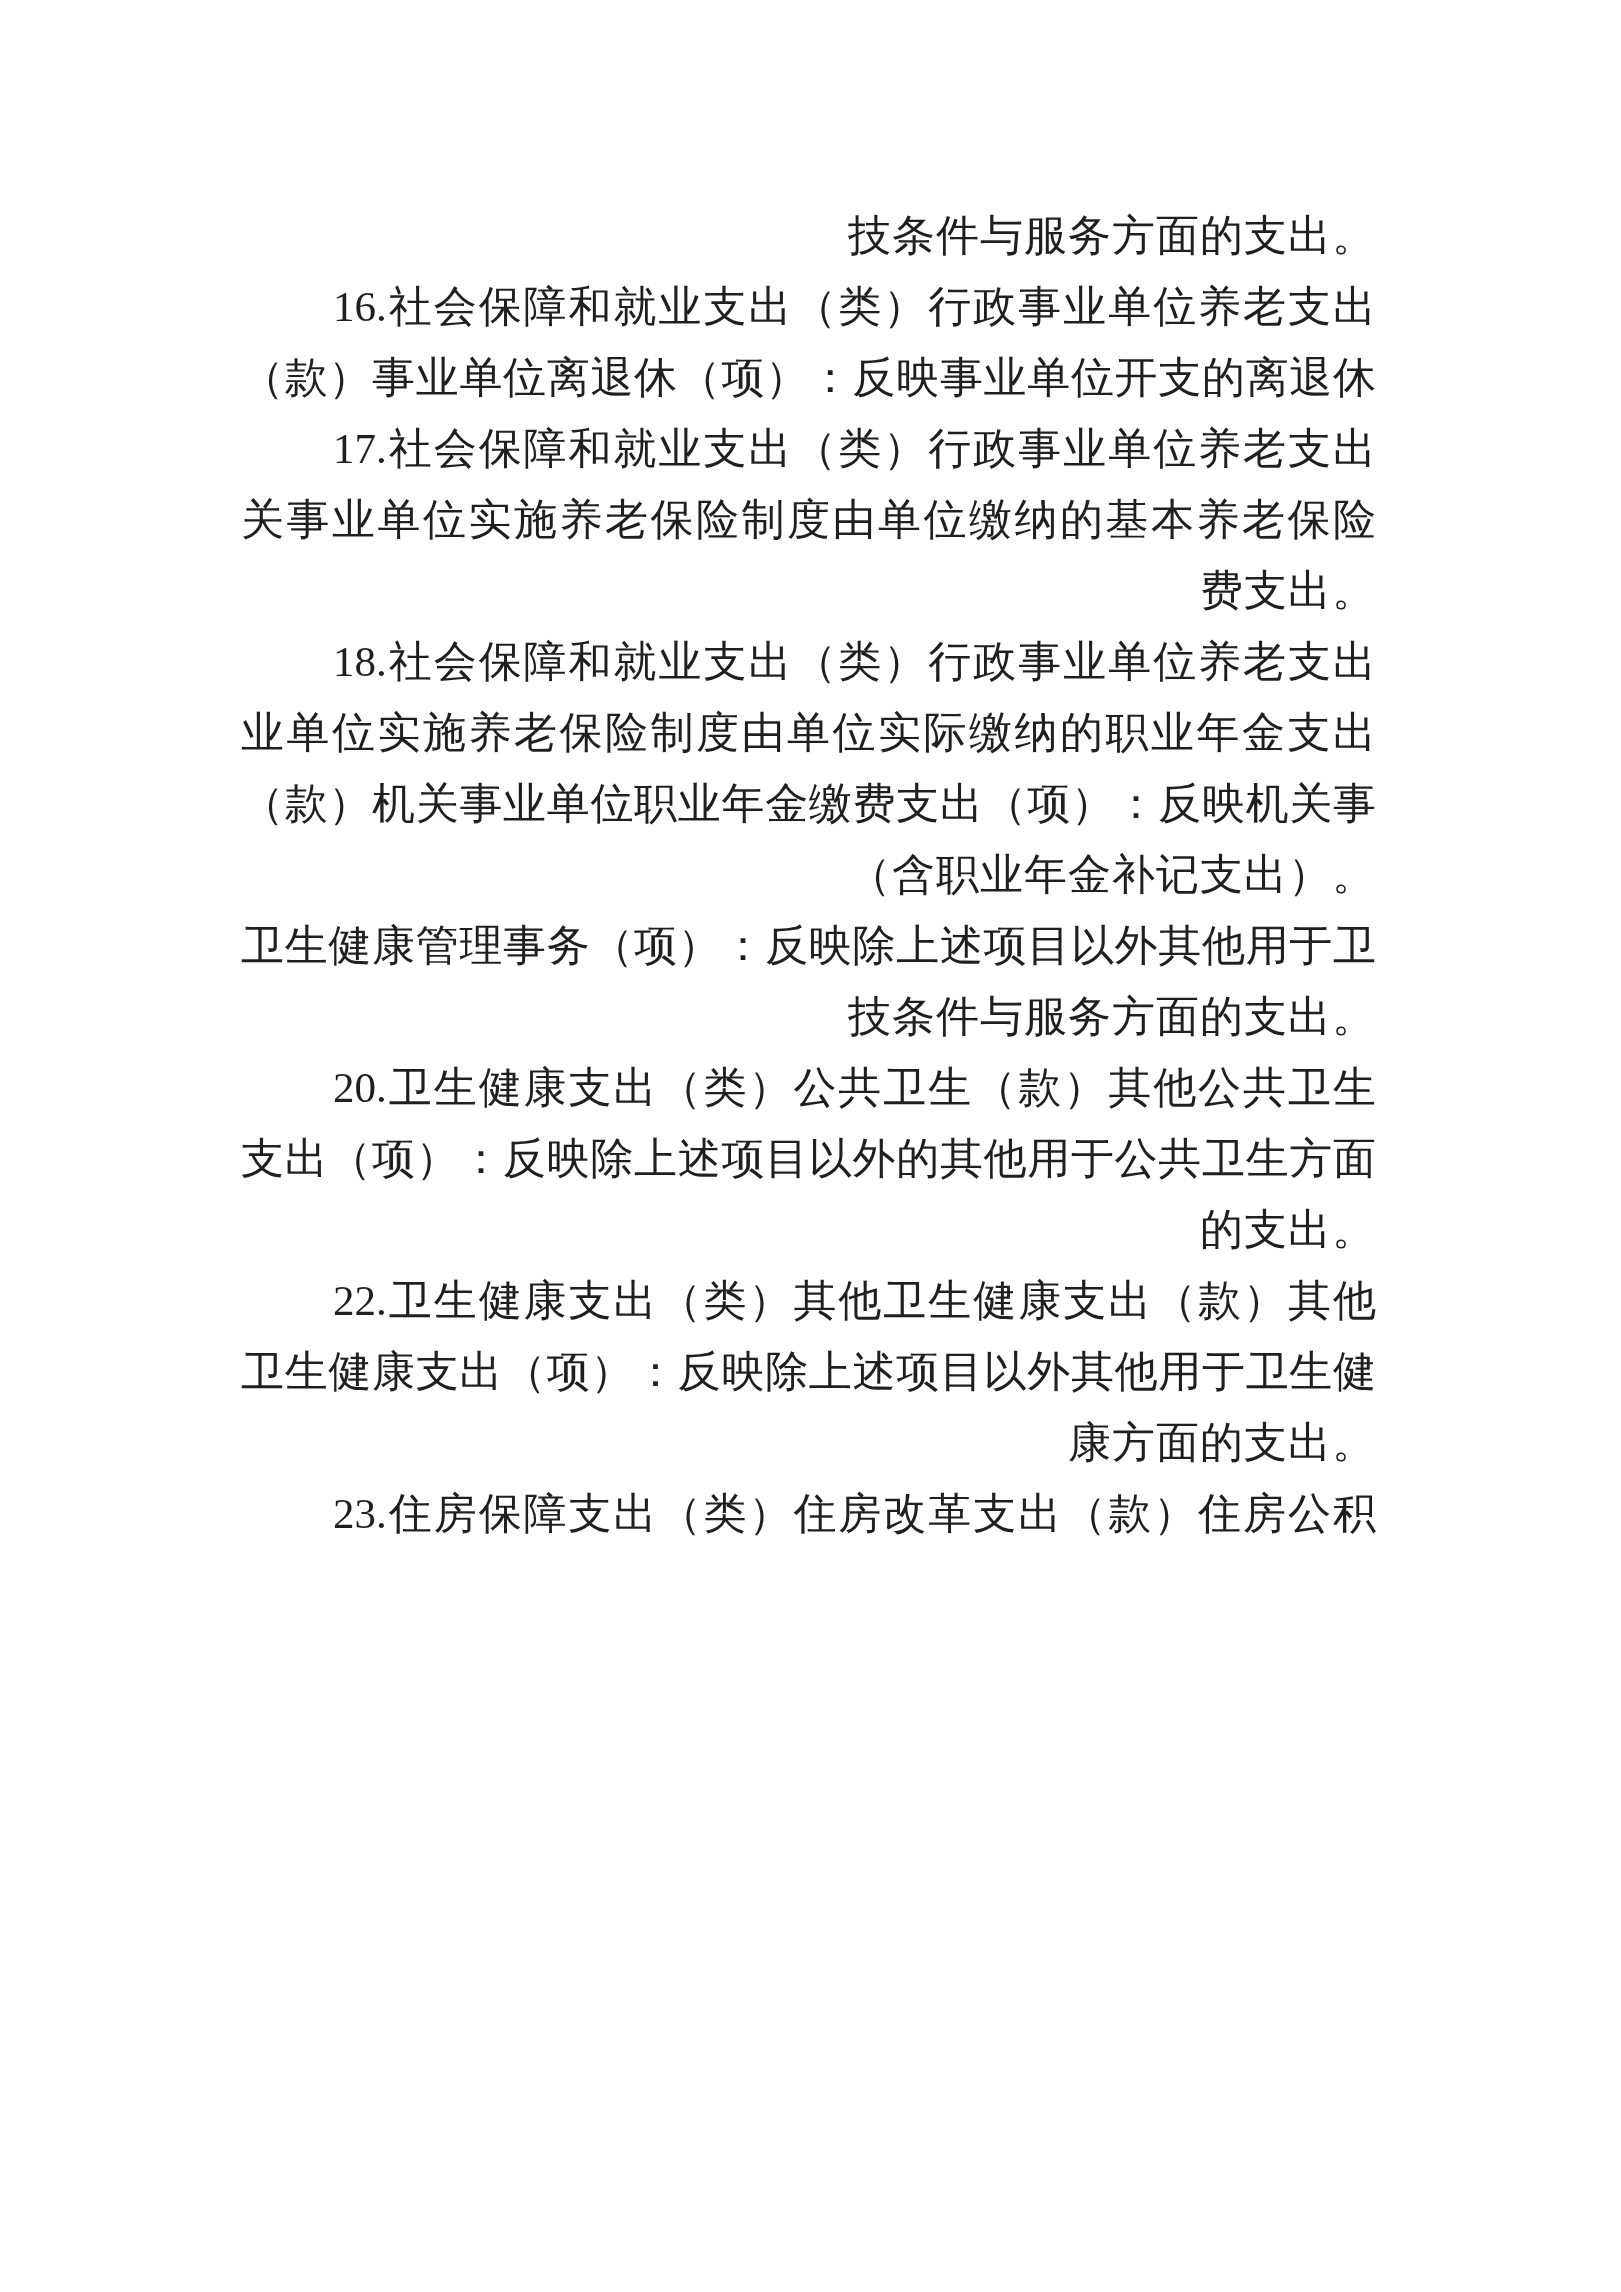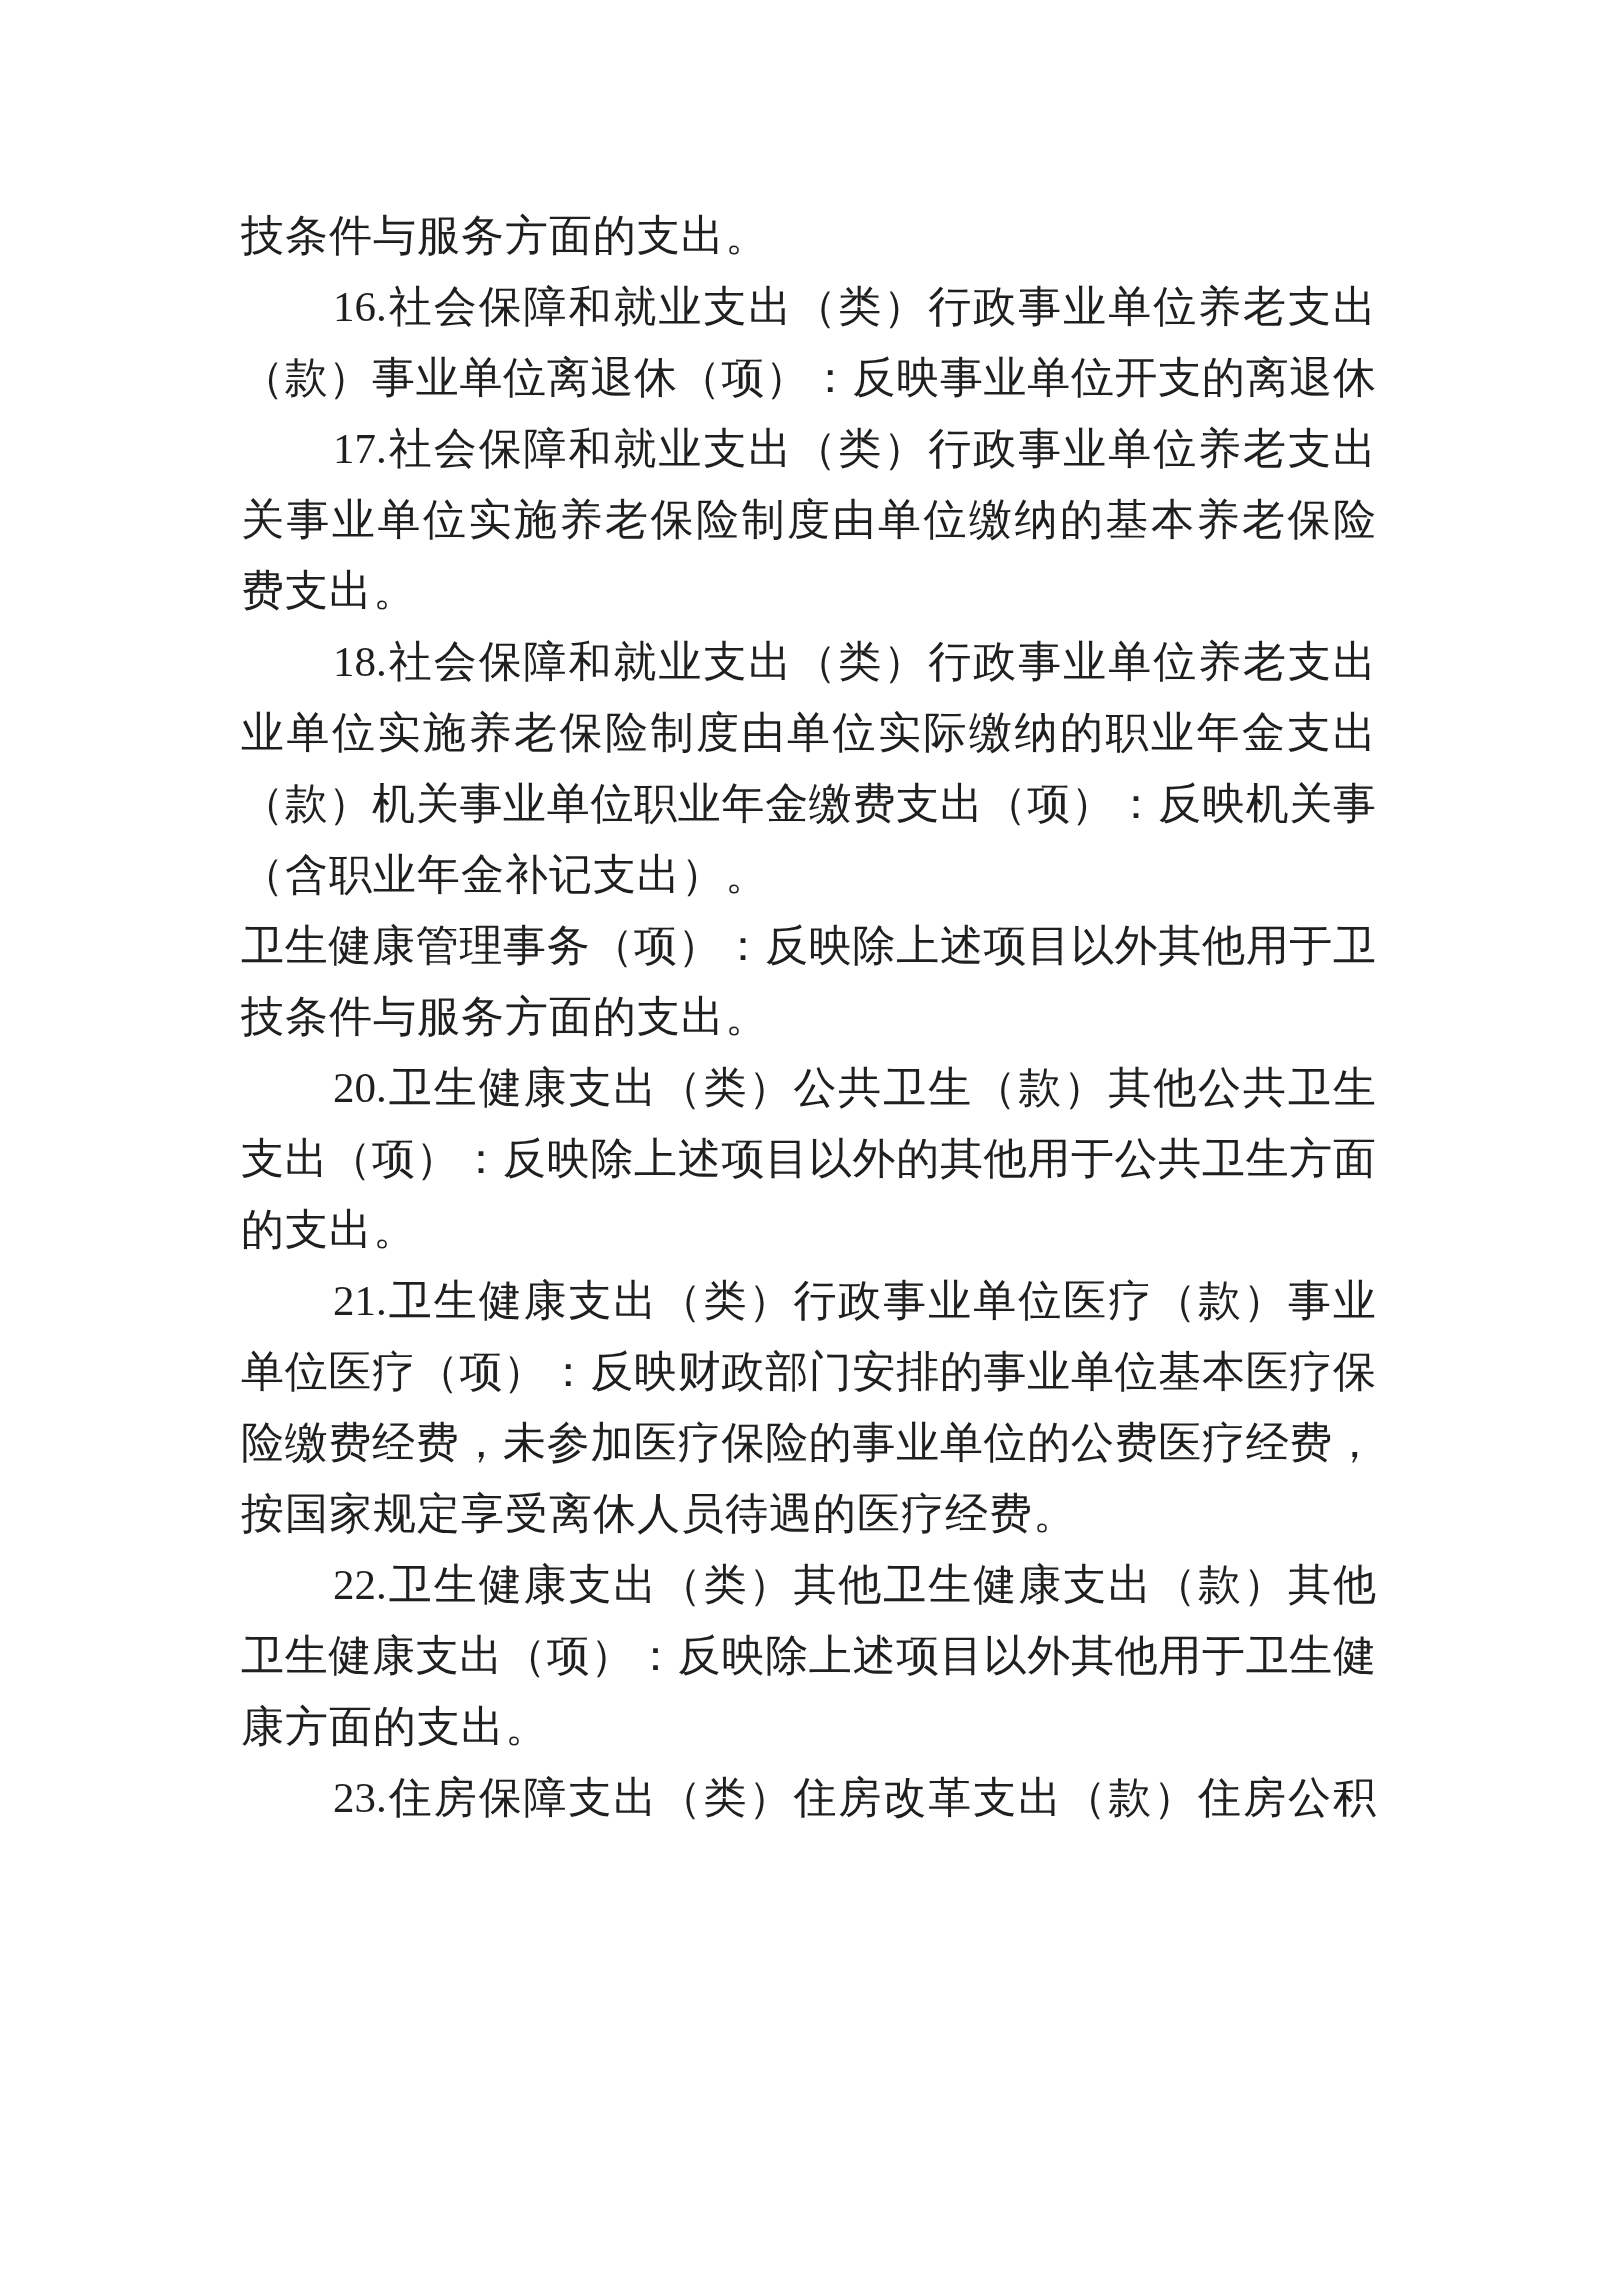--- a/index.html
+++ b/index.html
@@ -31,21 +31,21 @@
     text-align-last: justify;
     white-space: nowrap;
     overflow: visible;
   }
   
   .line.first {
     padding-left: 92px;
   }
   
   .line.last {
-    text-align: left;
+    text-align: right;
     text-align-last: auto;
     letter-spacing: 1px;
   }
 </style>
 </head>
 <body>
 
 <div class="page">
   <div class="textblock">
 
@@ -75,26 +75,20 @@
       <div class="line">卫生健康管理事务（项）：反映除上述项目以外其他用于卫</div>
       <div class="line last">技条件与服务方面的支出。</div>
     </div>
 
     <div class="para">
       <div class="line first">20.卫生健康支出（类）公共卫生（款）其他公共卫生</div>
       <div class="line">支出（项）：反映除上述项目以外的其他用于公共卫生方面</div>
       <div class="line last">的支出。</div>
     </div>
 
-    <div class="para">
-      <div class="line first">21.卫生健康支出（类）行政事业单位医疗（款）事业</div>
-      <div class="line">单位医疗（项）：反映财政部门安排的事业单位基本医疗保</div>
-      <div class="line">险缴费经费，未参加医疗保险的事业单位的公费医疗经费，</div>
-      <div class="line last">按国家规定享受离休人员待遇的医疗经费。</div>
-    </div>
 
     <div class="para">
       <div class="line first">22.卫生健康支出（类）其他卫生健康支出（款）其他</div>
       <div class="line">卫生健康支出（项）：反映除上述项目以外其他用于卫生健</div>
       <div class="line last">康方面的支出。</div>
     </div>
 
     <div class="para">
       <div class="line first">23.住房保障支出（类）住房改革支出（款）住房公积</div>
     </div>

